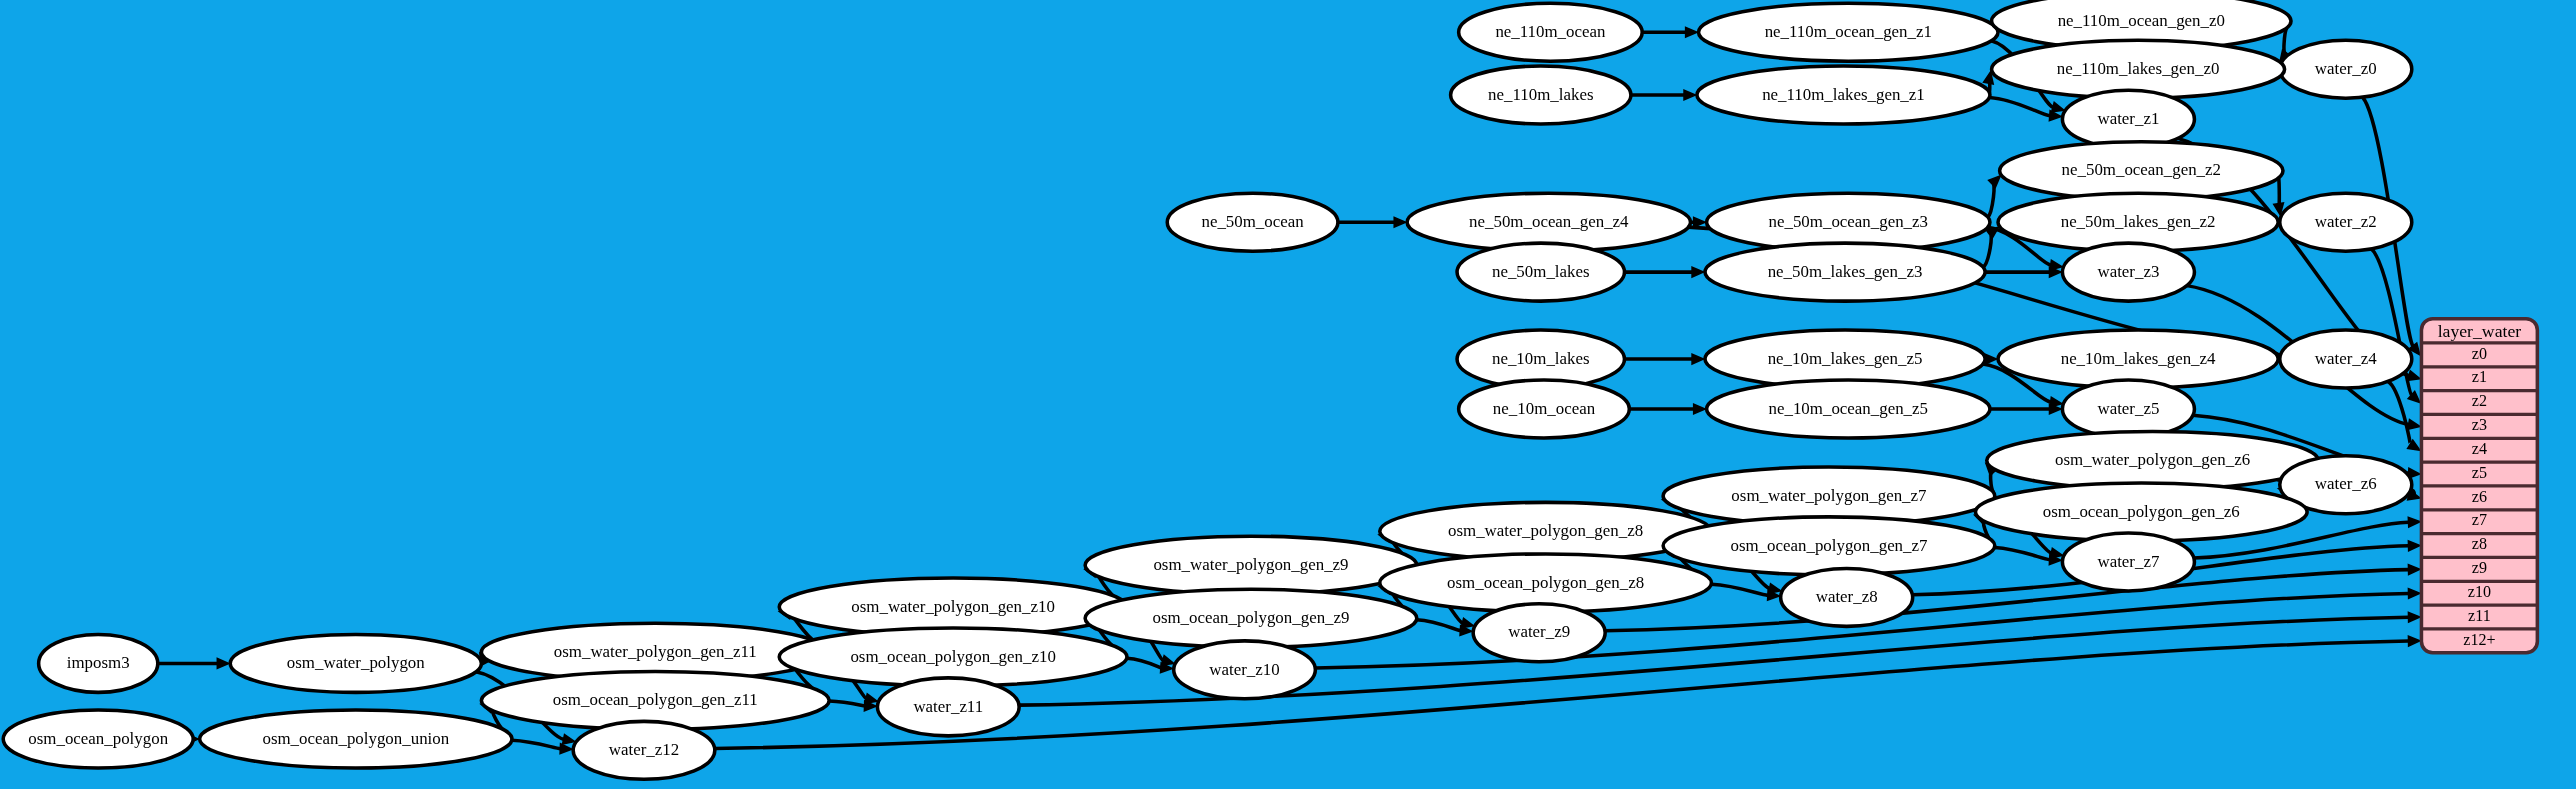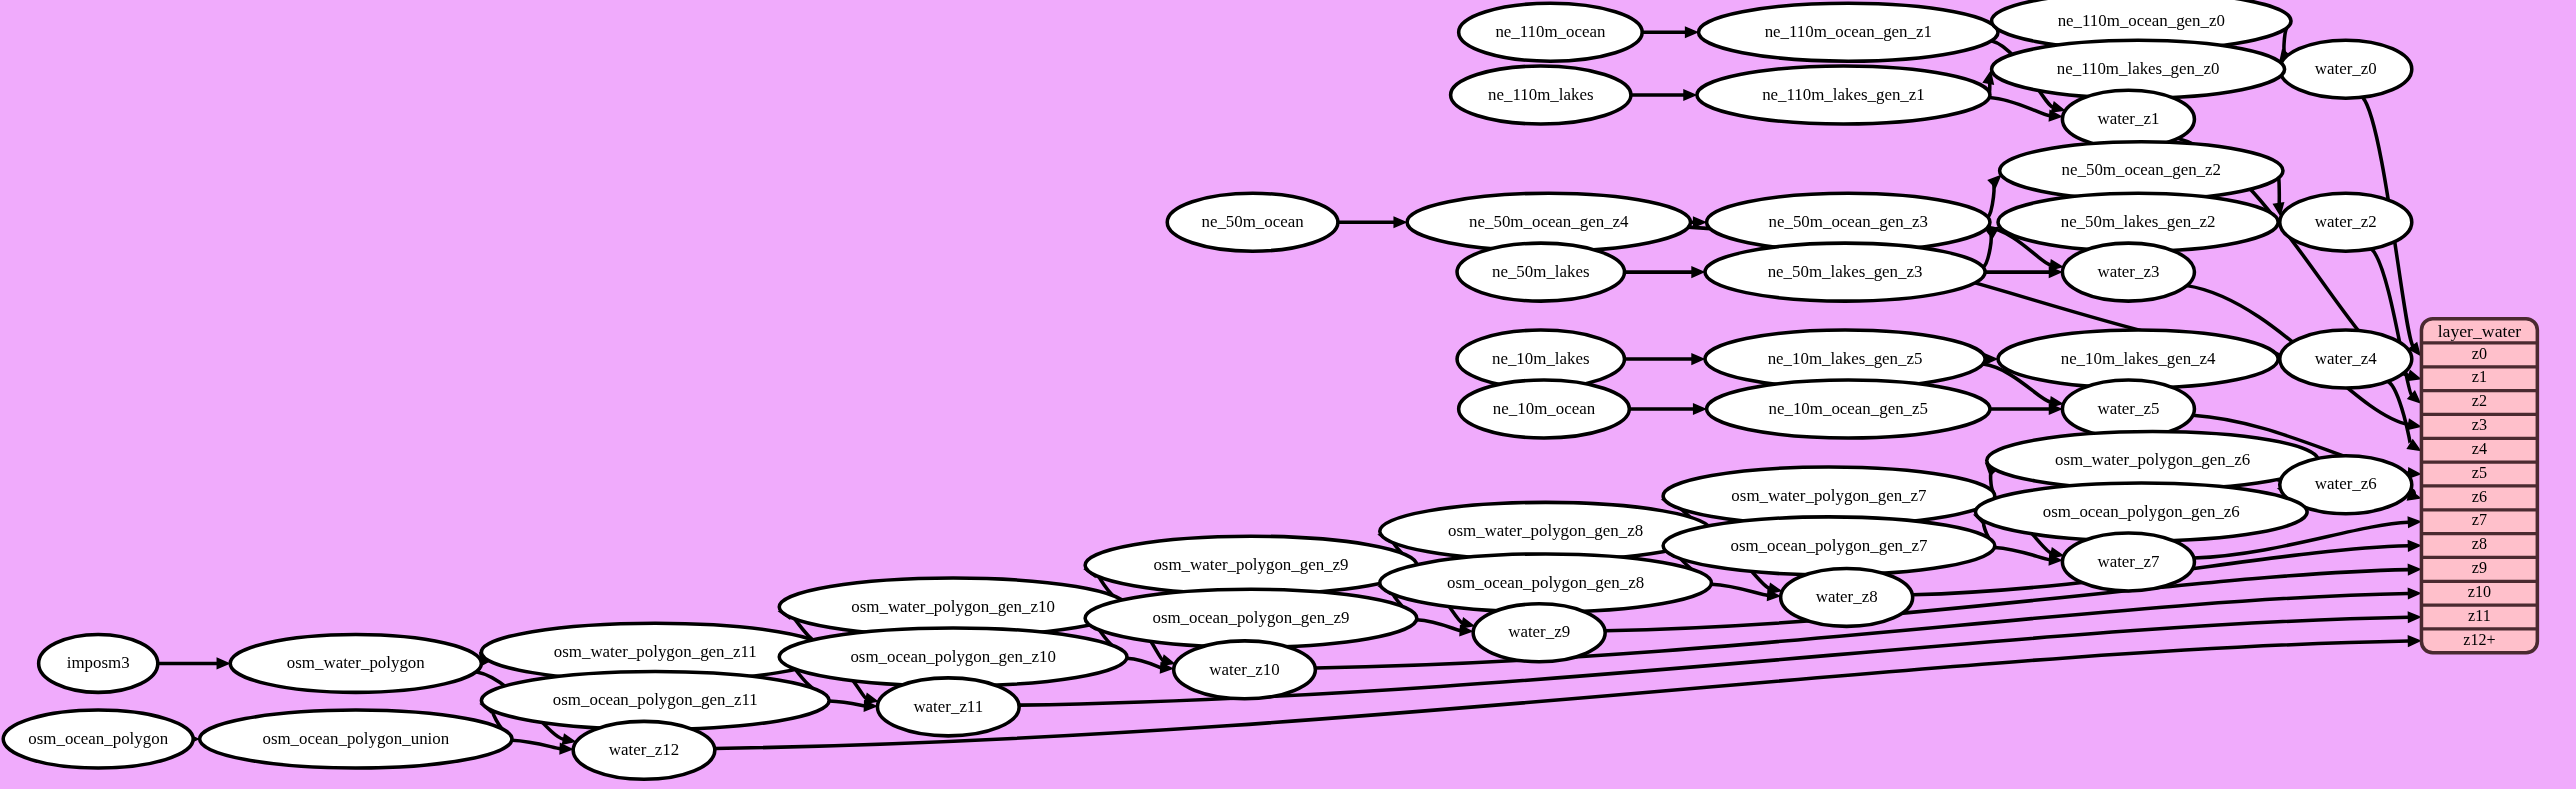--- a/index.html
+++ b/index.html
@@ -4,21 +4,21 @@
 <style>
   html, body {
     margin: 0;
     padding: 0;
     background: #ffffff;
   }
   #canvas {
     position: relative;
     width: 2576px;
     height: 789px;
-    background: #f0abfc;
+    background: #0ea5e9;
     font-family: "Liberation Serif", "DejaVu Serif", serif;
   }
   svg#graph {
     position: absolute;
     left: 0;
     top: 0;
     width: 2576px;
     height: 789px;
     display: block;
   }

